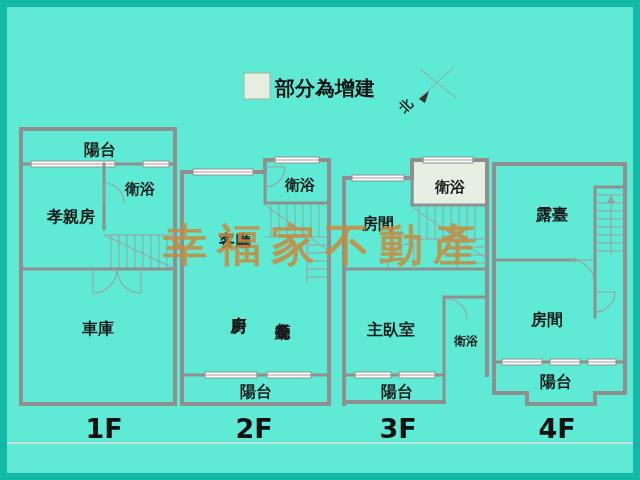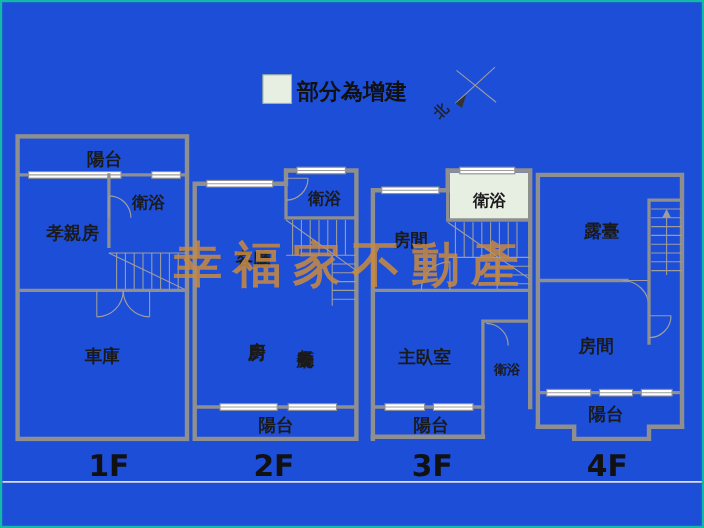--- a/index.html
+++ b/index.html
@@ -1,17 +1,17 @@
 <!DOCTYPE html>
 <html><head>
 <meta charset="utf-8">
 <style>
   html,body{margin:0;padding:0;background:#fff;}
-  #stage{position:relative;width:640px;height:480px;background:#1d4ed8;overflow:hidden;
-         font-family:"DejaVu Sans",sans-serif;border:2px solid #14b8a6;box-sizing:border-box;}
+  #stage{position:relative;width:640px;height:480px;background:#5eead4;overflow:hidden;
+         font-family:"DejaVu Sans",sans-serif;border:7px solid #14b8a6;box-sizing:border-box;}
   svg{position:absolute;left:0;top:0;}
   .wall{fill:none;stroke:#8f8f8f;stroke-width:4;stroke-linecap:square;}
   .wall3{fill:none;stroke:#8f8f8f;stroke-width:3;stroke-linecap:square;}
   .thin{fill:none;stroke:#9d9d9d;stroke-width:1;}
   .arc{fill:none;stroke:#9d9d9d;stroke-width:1.1;}
   .win{fill:#ffffff;stroke:#8f8f8f;stroke-width:1;}
   .room-label{font-size:16px;font-weight:600;fill:#1a1a1a;text-anchor:middle;}
   .room-label-md{font-size:15px;font-weight:600;fill:#1a1a1a;text-anchor:middle;}
   .room-label-sm{font-size:12px;font-weight:600;fill:#1a1a1a;text-anchor:middle;}
   .vtext{writing-mode:vertical-rl;text-orientation:upright;}

